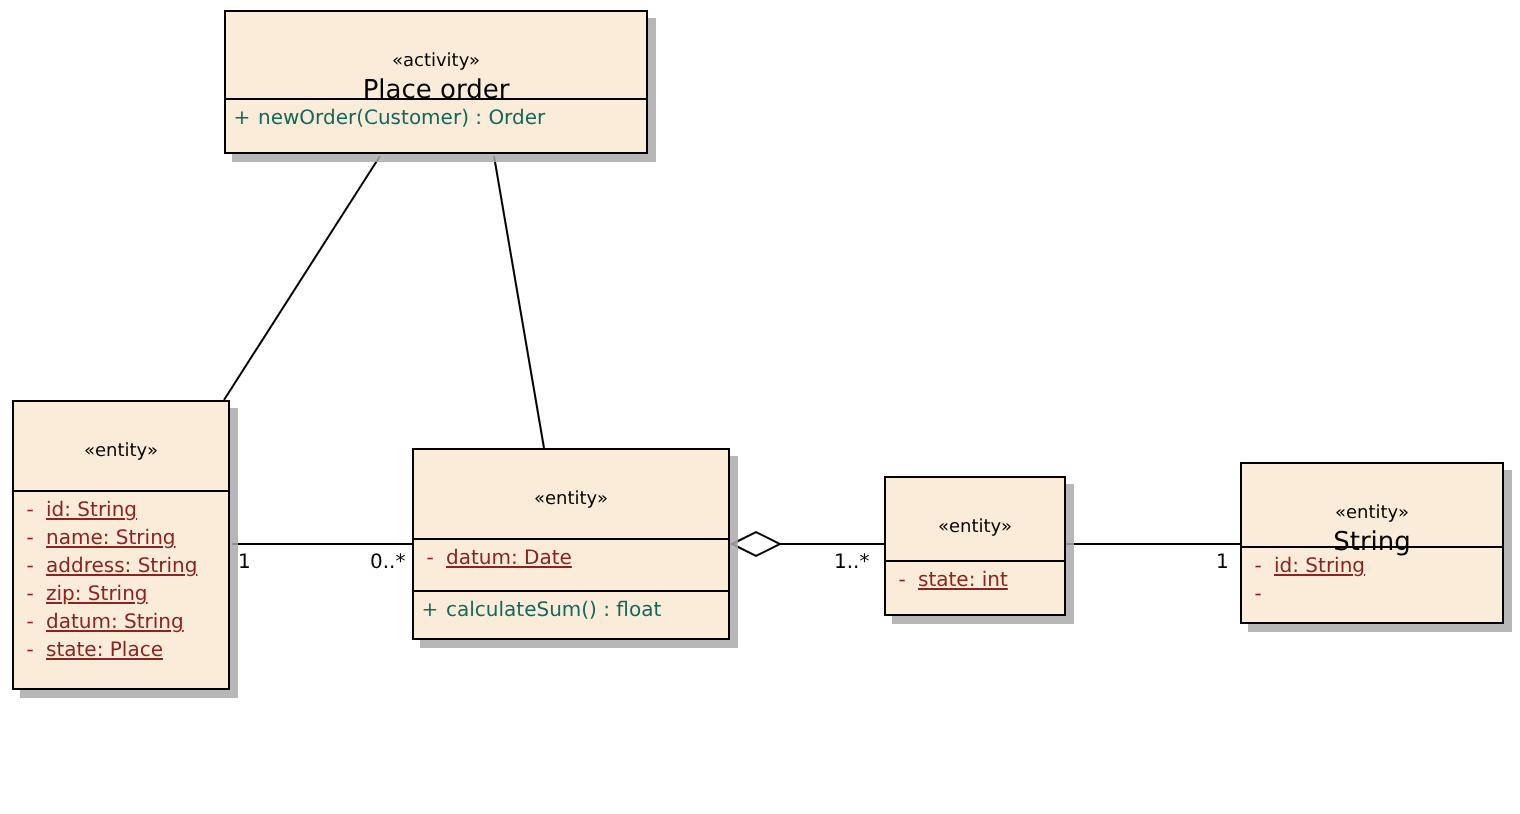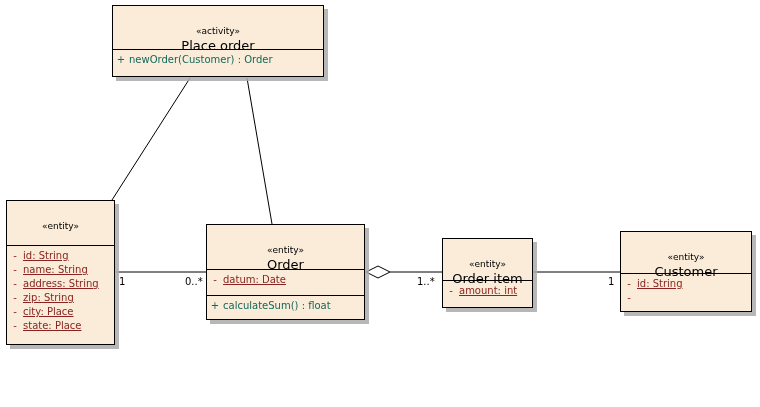--- a/index.html
+++ b/index.html
@@ -149,34 +149,33 @@
         <li class="member">
           <span class="vis attr-vis">-</span>
           <span class="attr-text">address:  String</span>
         </li>
         <li class="member">
           <span class="vis attr-vis">-</span>
           <span class="attr-text">zip:  String</span>
         </li>
         <li class="member">
           <span class="vis attr-vis">-</span>
-          <span class="attr-text">city:  Place</span>
+          <span class="attr-text">datum:  String</span>
         </li>
         <li class="member">
           <span class="vis attr-vis">-</span>
           <span class="attr-text">state:  Place</span>
         </li>
       </ul>
     </div>
   </div>
 
   <div class="uml-box" style="left:206px; top:224px; width:159px; height:96px;">
     <div class="compartment head" style="height:44px;">
       <div class="stereotype">«entity»</div>
-      <div class="classname">Order</div>
     </div>
     <div class="compartment" style="height:26px;">
       <ul class="member-list">
         <li class="member">
           <span class="vis attr-vis">-</span>
           <span class="attr-text">datum:  Date</span>
         </li>
       </ul>
     </div>
     <div class="compartment">
@@ -185,36 +184,35 @@
           <span class="vis op-vis">+</span>
           <span class="op-text">calculateSum() : float</span>
         </li>
       </ul>
     </div>
   </div>
 
   <div class="uml-box" style="left:442px; top:238px; width:91px; height:70px;">
     <div class="compartment head" style="height:41px;">
       <div class="stereotype">«entity»</div>
-      <div class="classname">Order item</div>
-    </div>
-    <div class="compartment">
-      <ul class="member-list">
-        <li class="member">
-          <span class="vis attr-vis">-</span>
-          <span class="attr-text">amount:  int</span>
+    </div>
+    <div class="compartment">
+      <ul class="member-list">
+        <li class="member">
+          <span class="vis attr-vis">-</span>
+          <span class="attr-text">state:  int</span>
         </li>
       </ul>
     </div>
   </div>
 
   <div class="uml-box" style="left:620px; top:231px; width:132px; height:81px;">
     <div class="compartment head" style="height:41px;">
       <div class="stereotype">«entity»</div>
-      <div class="classname">Customer</div>
+      <div class="classname">String</div>
     </div>
     <div class="compartment">
       <ul class="member-list">
         <li class="member">
           <span class="vis attr-vis">-</span>
           <span class="attr-text">id:  String</span>
         </li>
         <li class="member">
           <span class="vis attr-vis">-</span>
         </li>

